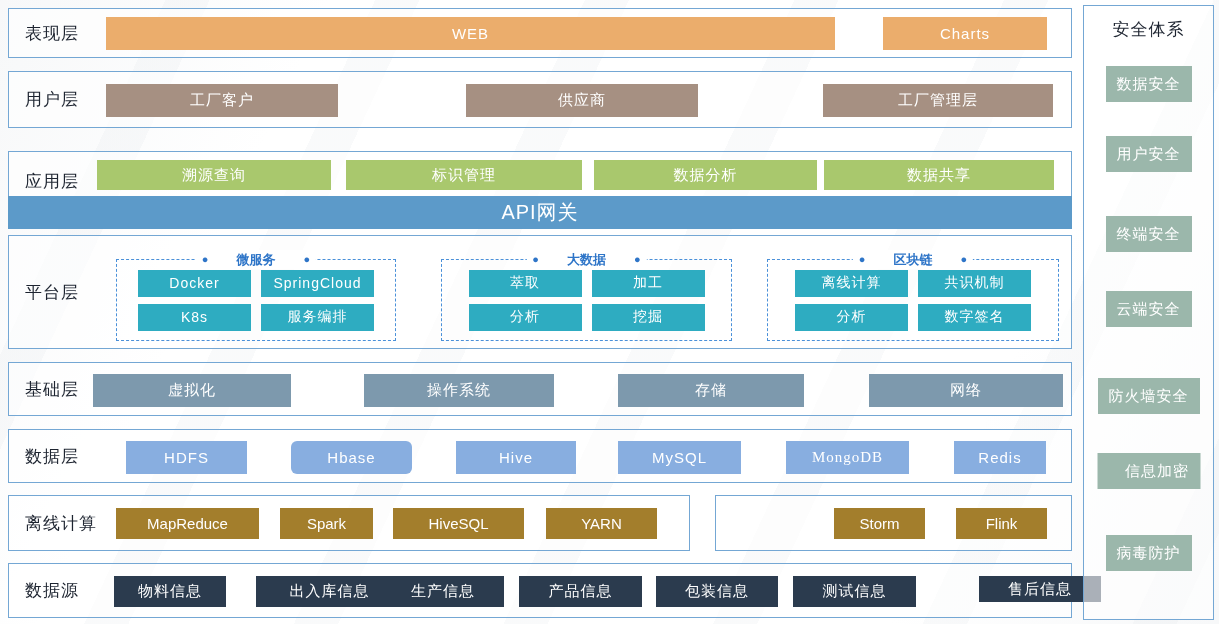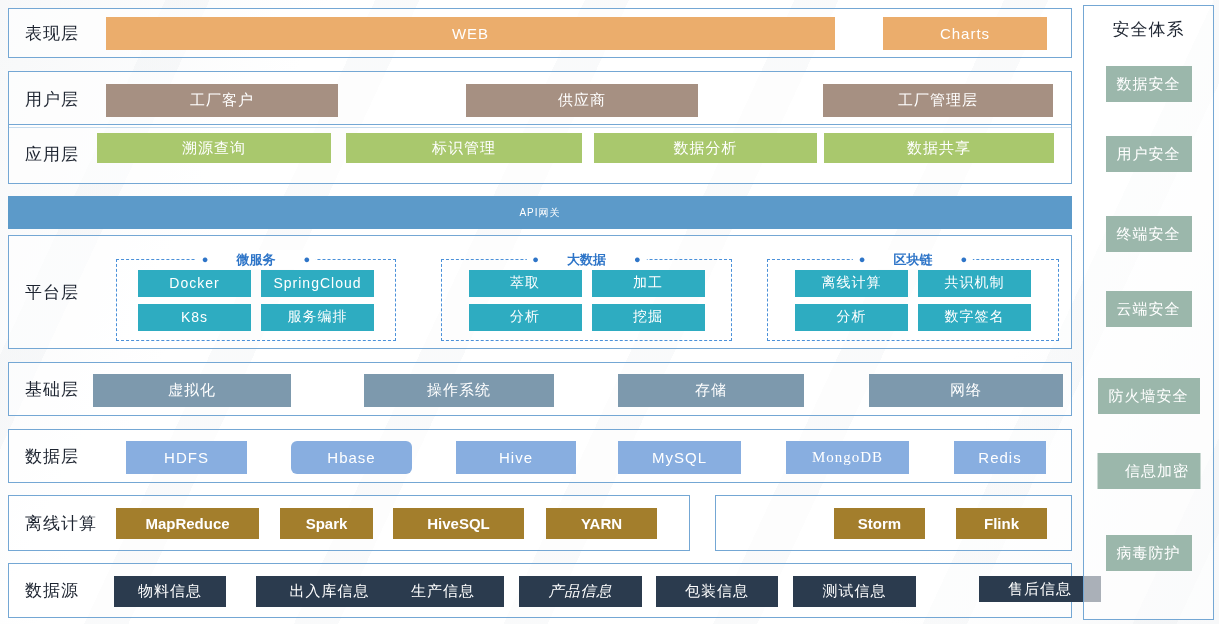--- a/index.html
+++ b/index.html
@@ -14,24 +14,24 @@
   .row{position:absolute;left:8px;width:1064px;border:1px solid #74a7d4;background:rgba(255,255,255,0.6);box-sizing:border-box;}
   .rlabel{position:absolute;left:16px;top:0;bottom:0;display:flex;align-items:center;
           font-size:17px;color:#1d2430;letter-spacing:1px;white-space:nowrap;}
   .box{position:absolute;display:flex;align-items:center;justify-content:center;
        color:#ffffff;font-size:15px;white-space:nowrap;letter-spacing:1px;}
   .orange{background:#ebad6c;}
   .taupe{background:#a69082;}
   .green{background:#a9c86d;}
   .slate{background:#7d99ad;}
   .lblue{background:#88aee0;}
-  .gold{background:#a37e2c;font-weight:bold;letter-spacing:0;}
+  .gold{background:#a37e2c;font-weight:normal;letter-spacing:0;}
   .navy{background:#2b3b4e;}
   .apibar{position:absolute;left:8px;top:196px;width:1064px;height:33px;background:#5c9ac9;
-          color:#fff;display:flex;align-items:center;justify-content:center;font-size:10px;letter-spacing:1px;box-sizing:border-box;}
+          color:#fff;display:flex;align-items:center;justify-content:center;font-size:20px;letter-spacing:1px;box-sizing:border-box;}
   .pgroup{position:absolute;top:23px;height:82px;border:1px dashed #4a90d9;box-sizing:border-box;
           display:grid;grid-template-columns:repeat(2,113px);gap:7px 10px;justify-content:center;align-content:center;}
   .pbox{width:113px;height:27px;background:#2eacc1;color:#fff;display:flex;align-items:center;justify-content:center;
         font-size:14px;letter-spacing:1px;}
   .glabel{position:absolute;top:-10px;left:50%;transform:translateX(-50%);background:#ffffff;
           display:flex;align-items:center;gap:28px;padding:0 6px;font-size:13px;font-weight:bold;
           color:#2e75c8;white-space:nowrap;line-height:19px;}
   .gdot{font-size:11px;color:#2e75c8;line-height:19px;}
   .sidebar{position:absolute;left:1083px;top:5px;width:131px;height:615px;border:1px solid #74a7d4;
            background:rgba(255,255,255,0.6);box-sizing:border-box;}
@@ -50,21 +50,21 @@
     <div class="box orange" style="left:874px;top:8px;width:164px;height:33px;">Charts</div>
   </div>
 
   <div class="row" style="top:71px;height:57px;">
     <div class="rlabel">用户层</div>
     <div class="box taupe" style="left:97px;top:12px;width:232px;height:33px;">工厂客户</div>
     <div class="box taupe" style="left:457px;top:12px;width:232px;height:33px;">供应商</div>
     <div class="box taupe" style="left:814px;top:12px;width:230px;height:33px;">工厂管理层</div>
   </div>
 
-  <div class="row" style="top:124px;height:60px;">
+  <div class="row" style="top:151px;height:60px;">
     <div class="rlabel">应用层</div>
     <div class="box green" style="left:88px;top:8px;width:234px;height:30px;">溯源查询</div>
     <div class="box green" style="left:337px;top:8px;width:236px;height:30px;">标识管理</div>
     <div class="box green" style="left:585px;top:8px;width:223px;height:30px;">数据分析</div>
     <div class="box green" style="left:815px;top:8px;width:230px;height:30px;">数据共享</div>
   </div>
 
   <div class="apibar">API网关</div>
 
   <div class="row" style="top:235px;height:114px;">
@@ -136,21 +136,21 @@
   <div class="row" style="top:495px;left:715px;width:357px;height:56px;">
     <div class="box gold" style="left:118px;top:12px;width:91px;height:31px;">Storm</div>
     <div class="box gold" style="left:240px;top:12px;width:91px;height:31px;">Flink</div>
   </div>
 
   <div class="row" style="top:563px;height:55px;">
     <div class="rlabel">数据源</div>
     <div class="box navy" style="left:105px;top:12px;width:112px;height:31px;">物料信息</div>
     <div class="box navy" style="left:247px;top:12px;width:123px;height:31px;padding-left:12px;">出入库信息</div>
     <div class="box navy" style="left:373px;top:12px;width:122px;height:31px;">生产信息</div>
-    <div class="box navy" style="left:510px;top:12px;width:123px;height:31px;font-style:italic;">产品信息</div>
+    <div class="box navy" style="left:510px;top:12px;width:123px;height:31px;">产品信息</div>
     <div class="box navy" style="left:647px;top:12px;width:122px;height:31px;">包装信息</div>
     <div class="box navy" style="left:784px;top:12px;width:123px;height:31px;">测试信息</div>
     <div class="box navy" style="left:970px;top:12px;width:122px;height:26px;">售后信息</div>
   </div>
 
   <div class="sidebar">
     <div class="stitle">安全体系</div>
     <div class="sbox" style="top:60px;">数据安全</div>
     <div class="sbox" style="top:130px;">用户安全</div>
     <div class="sbox" style="top:210px;">终端安全</div>

